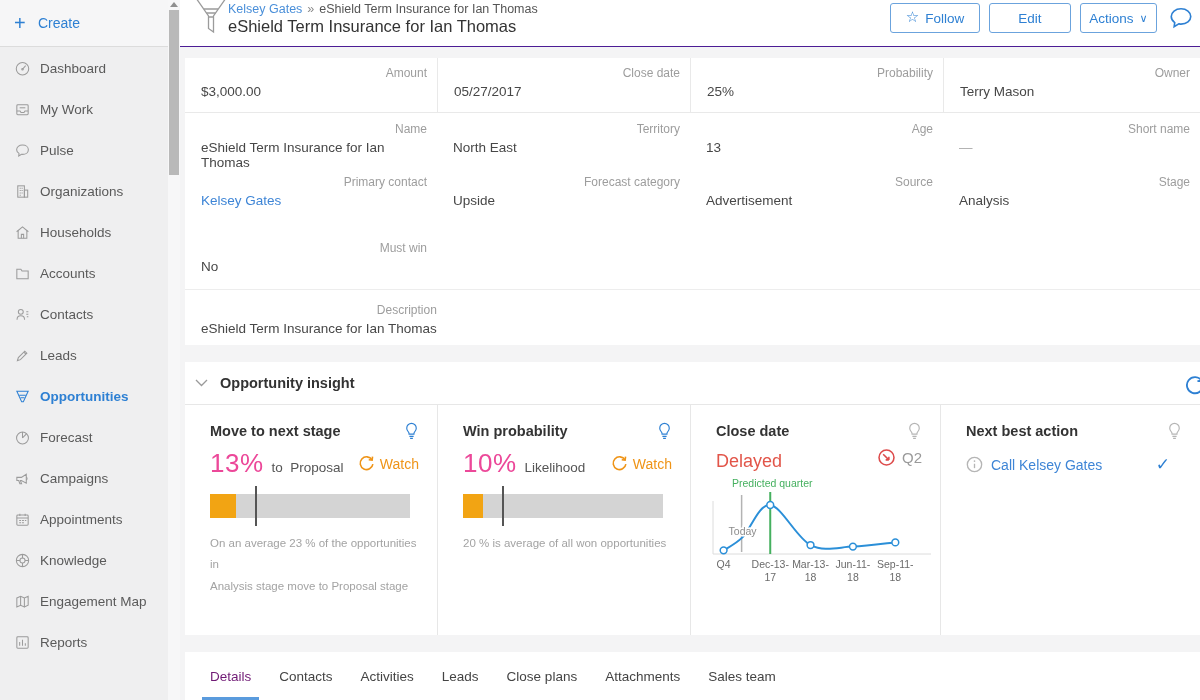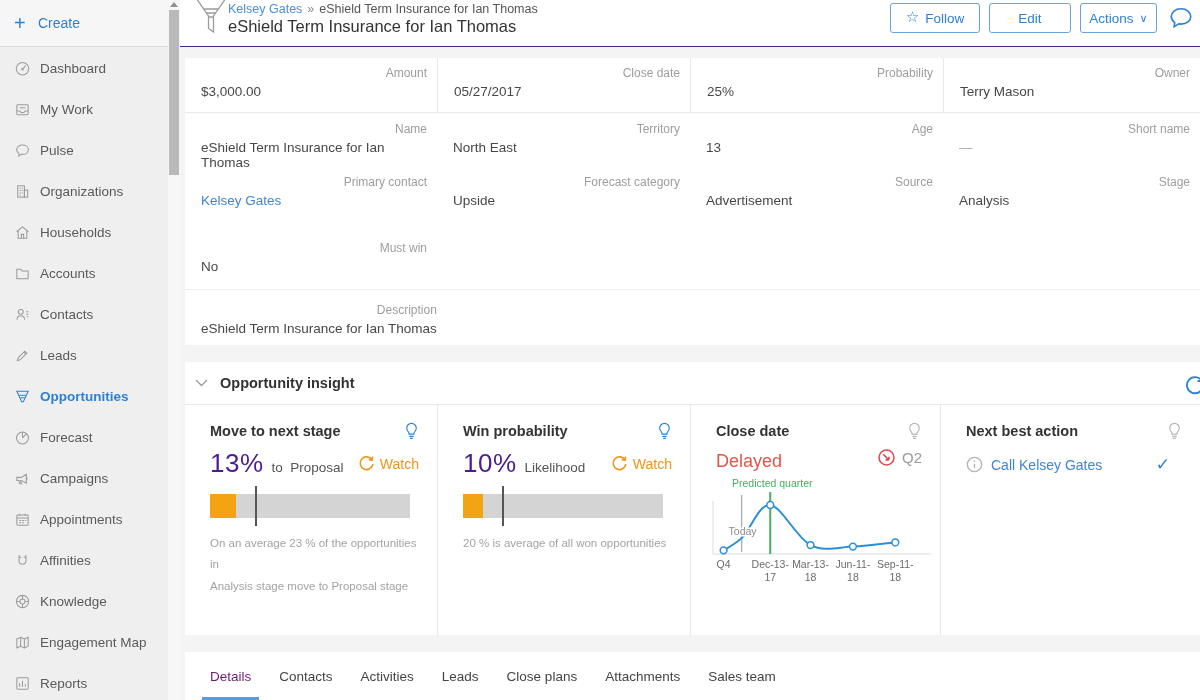--- a/index.html
+++ b/index.html
@@ -61,21 +61,21 @@
   .ins-title { font-size:14.5px; font-weight:bold; color:#333; }
   .ins-refresh { position:absolute; right:-6px; top:12px; color:#2e80d3; cursor:pointer; }
   .cards { position:absolute; top:43px; left:0; right:0; bottom:0; display:flex; }
   .card { position:relative; padding:17px 18px 0 25px; }
   .card + .card { border-left:1px solid #e7e7e7; }
   .card1 { width:252px; } .card2 { width:253px; } .card3 { width:250px; } .card4 { width:260px; }
   .ct-row { display:flex; justify-content:space-between; align-items:center; }
   .ct { font-size:14.5px; font-weight:bold; color:#333; }
   .bulb { display:flex; cursor:pointer; }
   .cv-row { margin-top:8px; display:flex; align-items:baseline; }
-  .pct { font-size:26px; color:#4c1d95; letter-spacing:.5px; }
+  .pct { font-size:26px; color:#ec4899; letter-spacing:.5px; }
   .pct-sub { font-size:13.5px; color:#555; margin-left:8px; }
   .watch { margin-left:auto; display:flex; align-items:center; gap:5px; color:#ef9417; font-size:14px; cursor:pointer; }
   .barwrap { position:relative; margin-top:15px; width:200px; height:24px; background:#d4d4d4; }
   .barfill { position:absolute; left:0; top:0; height:24px; background:#f2a413; }
   .barmark { position:absolute; top:-8px; width:2px; height:40px; background:#555; }
   .caption { margin-top:15px; font-size:11.5px; color:#a3a3a3; line-height:1.85; }
   .delayed { font-size:18px; color:#e25549;text-align:right; }
   .q2wrap { margin-left:auto; display:flex; align-items:center; gap:6px; }
   .q2 { font-size:15px; color:#9a9a9a; }
   .resched { display:flex; color:#dd4b4b; cursor:pointer; }
@@ -208,29 +208,20 @@
       </div>
       <div class="nav-item">
         <span class="icon">
           <svg class="ic" width="17" height="17" viewBox="0 0 18 18" fill="none" stroke="currentColor" stroke-width="1.1">
             <rect x="3" y="4.2" width="12" height="10.8" rx="1"></rect>
             <path d="M3 7.4 h12 M6.2 3 v2.4 M11.8 3 v2.4"></path>
             <path d="M5.5 10 h2 M8.5 10 h2 M11.5 10 h1.5 M5.5 12.5 h2 M8.5 12.5 h2"></path>
           </svg>
         </span>
         <span class="nav-label">Appointments</span>
-      </div>
-      <div class="nav-item">
-        <span class="icon">
-          <svg class="ic" width="17" height="17" viewBox="0 0 18 18" fill="none" stroke="currentColor" stroke-width="1.1">
-            <path d="M5.4 3.2 v6 a3.6 3.6 0 0 0 7.2 0 v-6"></path>
-            <path d="M5.4 5.6 h2.4 M10.2 5.6 h2.4"></path>
-          </svg>
-        </span>
-        <span class="nav-label">Affinities</span>
       </div>
       <div class="nav-item">
         <span class="icon">
           <svg class="ic" width="17" height="17" viewBox="0 0 18 18" fill="none" stroke="currentColor" stroke-width="1.1">
             <circle cx="9" cy="9" r="6.5"></circle>
             <circle cx="9" cy="9" r="2.7"></circle>
             <path d="M9 2.5 v4 M9 11.7 v3.8 M2.5 9 h4 M11.7 9 h3.8"></path>
           </svg>
         </span>
         <span class="nav-label">Knowledge</span>

